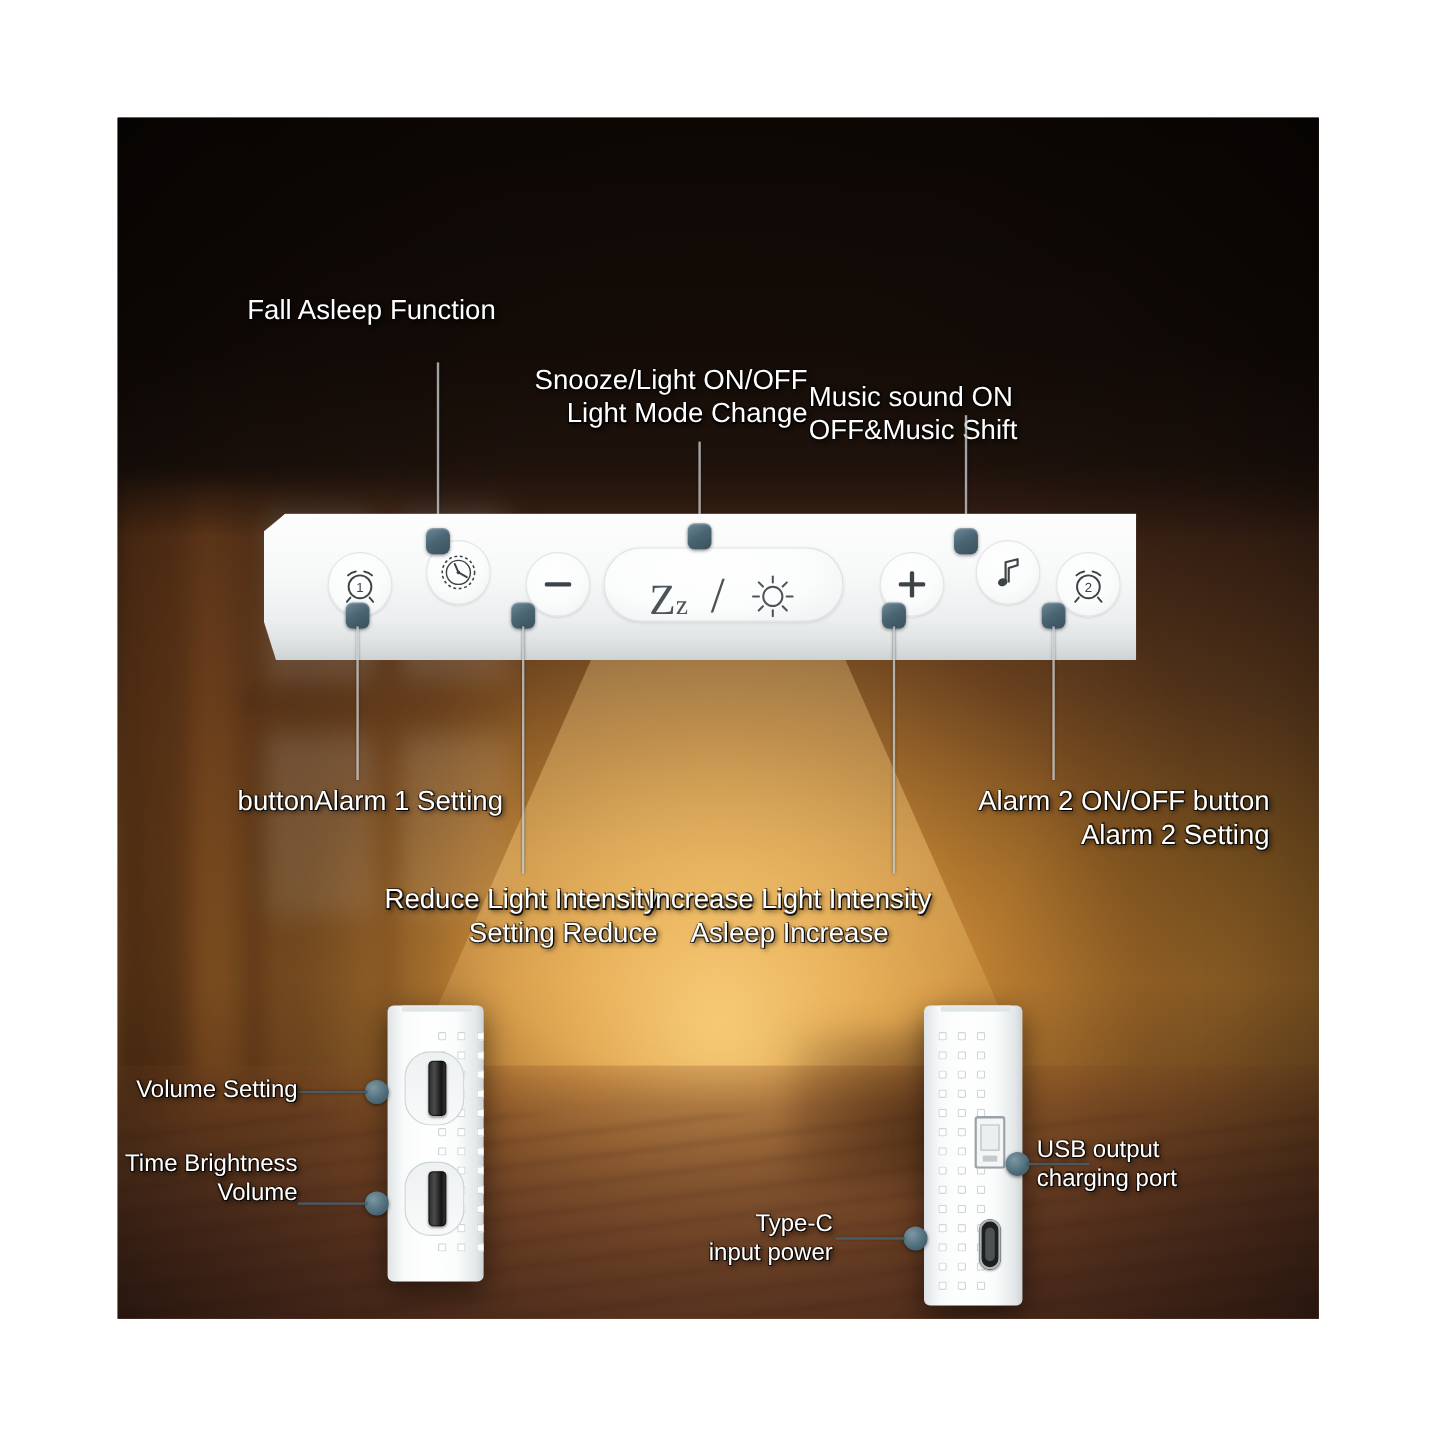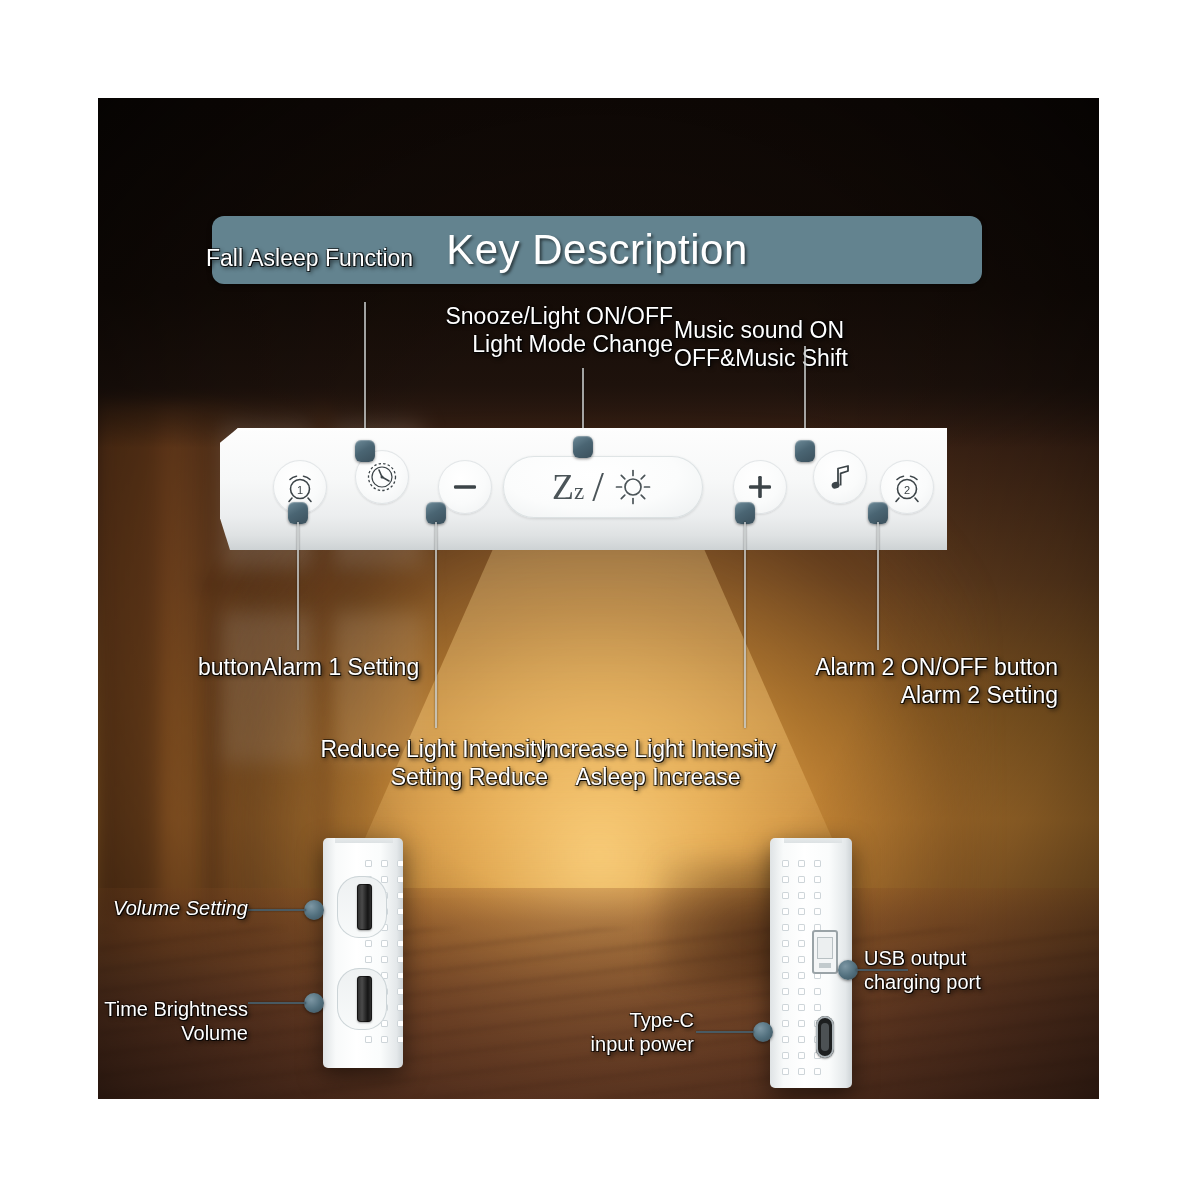--- a/index.html
+++ b/index.html
@@ -287,23 +287,23 @@
   .key-pill {
     position: absolute;
     width: 200px;
     height: 62px;
     border-radius: 31px;
     background: radial-gradient(ellipse at 44% 30%, #ffffff 0%, #fbfcfc 55%, #eceff0 100%);
     box-shadow:
       0 1px 3px rgba(0,0,0,0.12),
       inset 0 0 0 1px rgba(203,211,214,0.6);
     display: flex;
-    align-items: center;
+    align-items: flex-end;
     justify-content: center;
-    gap: 8px;
+    gap: 19px;
   }
   .pill-zz {
     color: #4b5458;
     font-size: 36px;
     font-family: "Liberation Serif", serif;
     line-height: 1;
   }
   .pill-zz .z-small { font-size: 23px; }
   .pill-slash {
     color: #4b5458;
@@ -421,23 +421,20 @@
       <div class="bg-window-mullion" style="left:0; top:0; width:60px; height:520px;"></div>
     </div>
     <div class="bg-glow"></div>
     <div class="bg-cone"></div>
     <div class="bg-table"></div>
     <div class="bg-table-grain"></div>
     <div class="bg-blob"></div>
     <div class="bg-topdark"></div>
     <div class="bg-vignette"></div>
 
-    <div class="banner">
-      <span class="banner-text">Key Description</span>
-    </div>
 
     <div class="label ta-l" style="left:108px; top:147px; width:300px;">
       <span class="ln">Fall Asleep Function</span>
     </div>
 
     <div class="label ta-r" style="left:225px; top:205px; width:350px;">
       <span class="ln">Snooze/Light ON/OFF</span>
       <span class="ln">Light Mode Change</span>
     </div>
 
@@ -599,27 +596,27 @@
           <i></i>
       </div>
       <div class="slot-recess" style="left:14px; top:38px; width:50px; height:62px;"></div>
       <div class="rocker" style="left:34px; top:46px; width:15px; height:46px;"></div>
       <div class="slot-recess" style="left:14px; top:130px; width:50px; height:62px;"></div>
       <div class="rocker" style="left:34px; top:138px; width:15px; height:46px;"></div>
     </div>
 
     <div class="marker-dot" style="left:206px; top:802px;"></div>
     <div class="leader-h" style="left:150px; top:811px; width:58px;"></div>
-    <div class="label small ta-r" style="left:-50px; top:798px; width:200px;font-style:italic;">
+    <div class="label small ta-r" style="left:-50px; top:798px; width:200px;">
       <span class="ln">Volume Setting</span>
     </div>
 
     <div class="marker-dot" style="left:206px; top:895px;"></div>
     <div class="leader-h" style="left:150px; top:904px; width:58px;"></div>
-    <div class="label small ta-r" style="left:-50px; top:899px; width:200px;">
+    <div class="label small ta-r" style="left:-50px; top:860px; width:200px;">
       <span class="ln">Time Brightness</span>
       <span class="ln">Volume</span>
     </div>
 
     <div class="device" style="left:672px; top:740px; width:82px; height:250px;">
       <div class="device-cap" style="left:14px;"></div>
       <div class="grille" style="left:12px; top:22px; grid-template-columns: repeat(3, 7px); grid-auto-rows: 7px;">
         <i></i>
           <i></i>
           <i></i>

